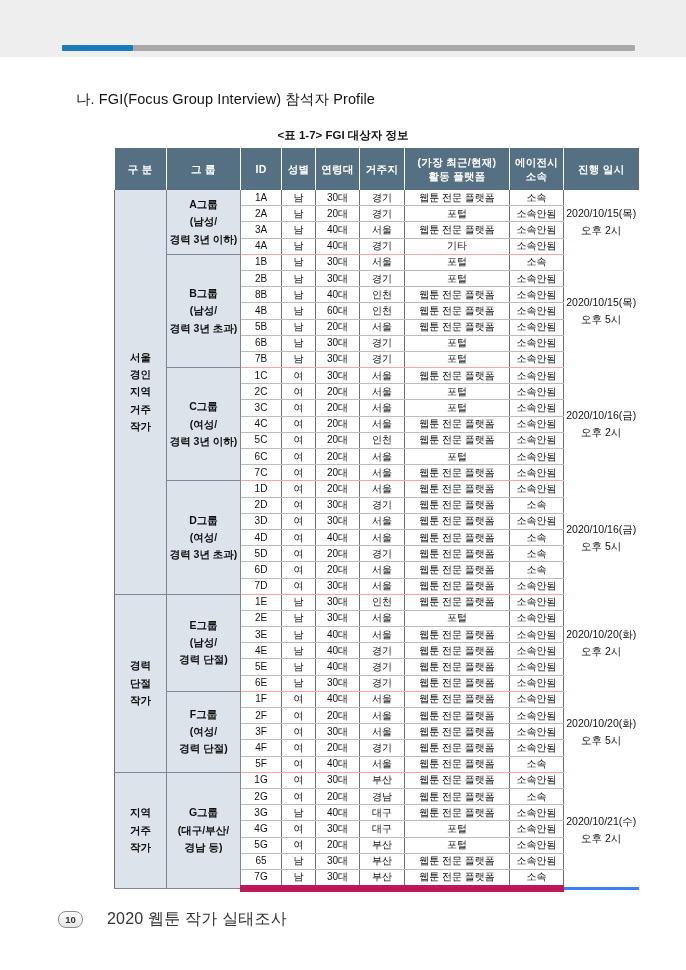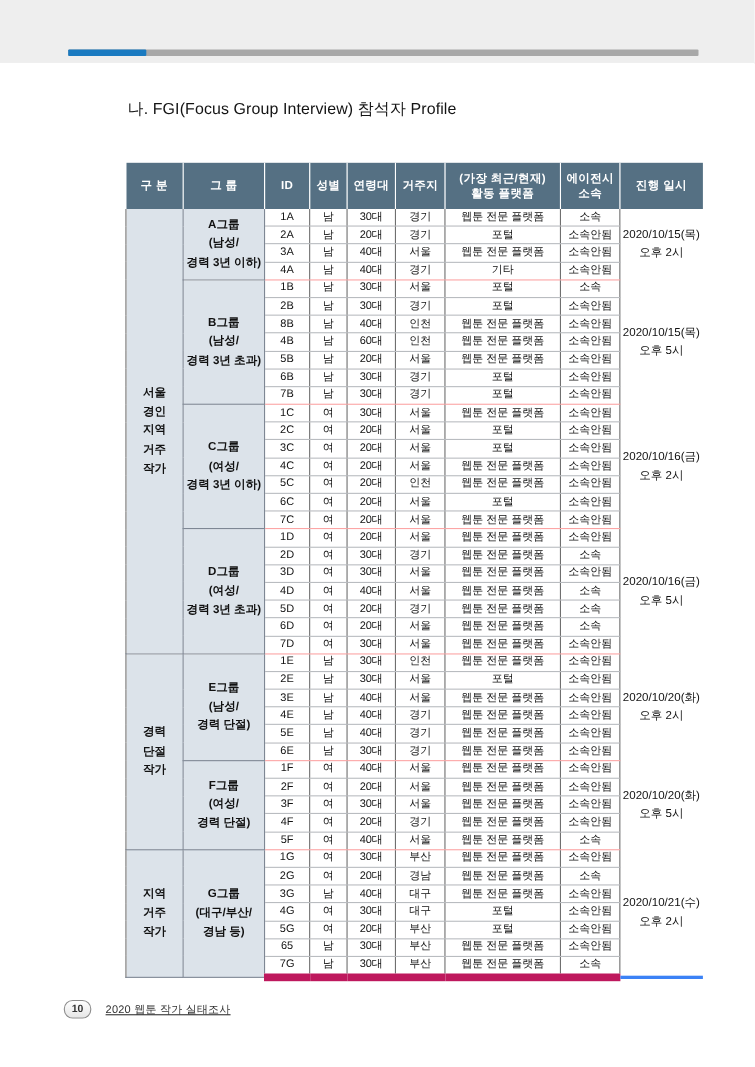--- a/index.html
+++ b/index.html
@@ -56,21 +56,20 @@
 
   #section-heading {
     position: absolute;
     left: 76px;
     top: 33px;
     font-size: 14.5px;
     font-weight: 500;
     letter-spacing: 0.1px;
     color: #141414;
     white-space: nowrap;
-    margin-left: 40px;
   }
 
   #table-caption {
     position: absolute;
     left: 0;
     top: 71px;
     width: 686px;
     text-align: center;
     font-size: 11.5px;
     font-weight: 600;
@@ -161,55 +160,55 @@
 
   .stack-line { display: block; }
 
   
   #page-footer {
     position: absolute;
     left: 58px;
     top: 852px;
     display: flex;
     align-items: center;
-    gap: 13px;
+    gap: 24px;
   }
   #page-number-badge {
     display: inline-flex;
     align-items: center;
     justify-content: center;
     width: 23px;
     height: 15px;
     border: 1px solid #8c8c8c;
     border-radius: 8px;
     background: linear-gradient(#ffffff, #e6e6e6);
     font-size: 9.5px;
     font-weight: 700;
     color: #333333;
   }
   #footer-text {
-    font-size: 10px;
+    font-size: 16px;
     color: #333333;
     letter-spacing: 0.2px;
-    text-decoration: underline;
   }
 </style>
 </head>
 <body>
 
 <div id="viewer-chrome">
   <div id="scroll-track">
     <div id="scroll-thumb"></div>
   </div>
 </div>
 
 <div id="page">
 
   <div id="section-heading">나. FGI(Focus Group Interview) 참석자 Profile</div>
 
+  <div id="table-caption">&lt;표 1-7&gt; FGI 대상자 정보</div>
 
   <div id="profile-table-wrap">
     <table class="profile">
       <colgroup>
         <col class="c-region">
           <col class="c-group">
           <col class="c-id">
           <col class="c-sex">
         <col class="c-age">
           <col class="c-resid">

